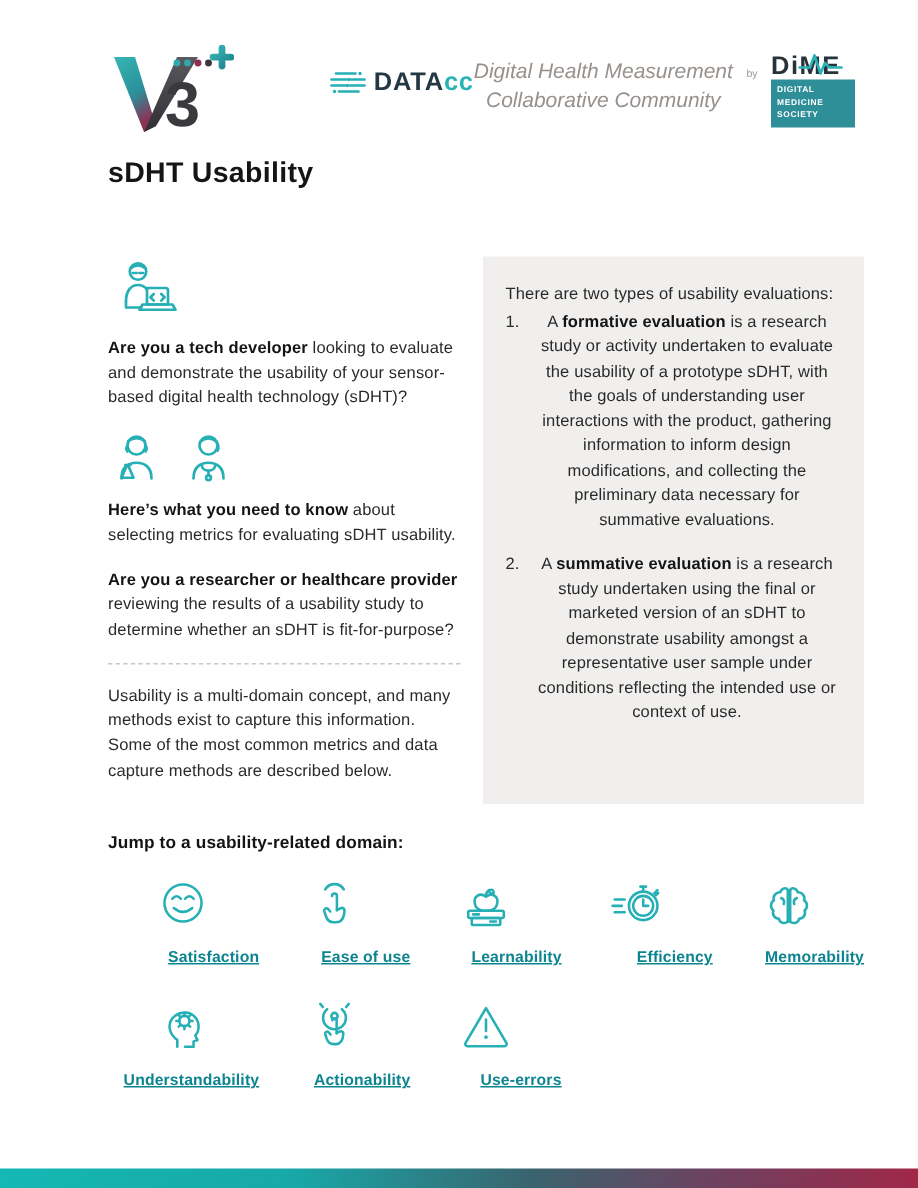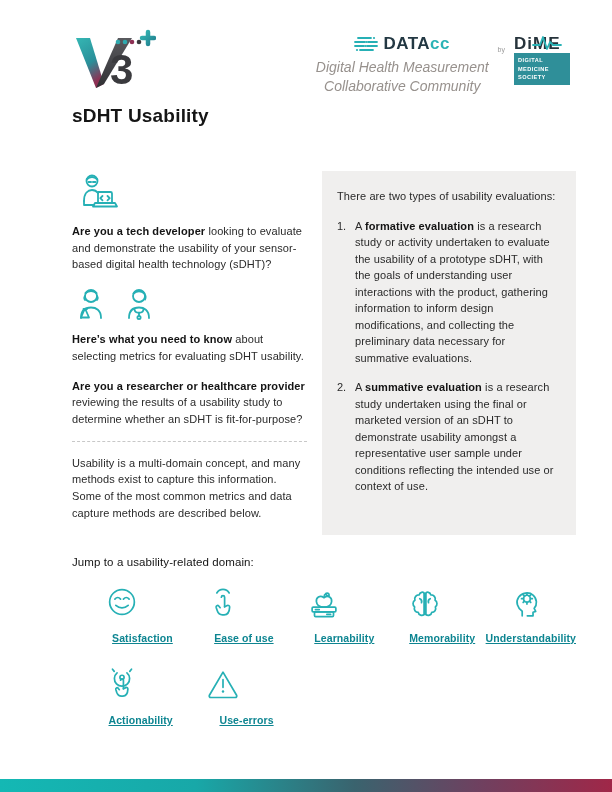--- a/index.html
+++ b/index.html
@@ -9,21 +9,21 @@
     position:relative; width:612px; height:792px; background:#ffffff;
     margin:0 auto; overflow:hidden; color:#222;
   }
 
   
   .header { position:absolute; top:26px; left:72px; width:504px;
     display:flex; justify-content:space-between; align-items:flex-start; }
   .v3-logo { width:84px; height:70px; position:relative; }
   .v3-logo svg { display:block; }
   .logo-cluster { display:flex; align-items:flex-start; gap:9px; margin-top:8px; }
-  .datacc { display:flex; flex-direction:column; align-items:center; }
+  .datacc { display:flex; align-items:center; }
   .datacc-row { display:flex; align-items:center; gap:5px; }
   .datacc-word { font-size:17px; font-weight:800; letter-spacing:.5px; color:#233843; }
   .datacc-word .teal { color:#2ab3b6; font-weight:800; }
   .datacc-tagline { margin-top:4px; font-family:Liberation Sans, sans-serif; font-style:italic;
     font-size:14px; line-height:1.35; color:#97918d; text-align:center; }
   .by-label { font-size:7px; color:#9a9a9a; margin-top:12px; }
   .dime { display:flex; flex-direction:column; width:62px; }
   .dime-wordmark { position:relative; height:19px; }
   .dime-word { font-size:17px; font-weight:800; letter-spacing:1px; color:#26333b; }
   .dime-spike { position:absolute; left:18px; top:0; }
@@ -37,29 +37,29 @@
   
   .columns { position:absolute; top:171px; left:72px; width:504px; display:flex; gap:15px; }
   .left-col { width:235px; }
   .left-col p { font-size:11px; line-height:1.52; color:#2a2a2a; margin-bottom:13px; letter-spacing:.1px; }
   .left-col b { color:#141414; }
   .persona-icon { margin-bottom:6px; }
   .persona-row { display:flex; gap:10px; margin:3px 0 7px; }
   .dashed-divider { border:none; border-top:1.5px dashed #c8c8c8; margin:3px 0 13px; }
 
   .info-box { width:254px; background:#f0efee; padding:17px 15px 14px; min-height:362px; }
-  .info-box p { font-size:11px; line-height:1.5; color:#2a2a2a; margin-bottom:13px; letter-spacing:.1px; }
+  .info-box p { font-size:11px; line-height:1.5; color:#2a2a2a; margin-bottom:2px; letter-spacing:.1px; }
   .info-item { display:flex; gap:7px; margin-bottom:13px; }
   .info-num { font-size:11px; line-height:1.5; color:#2a2a2a; min-width:11px; }
-  .info-text { font-size:11px; line-height:1.5; color:#2a2a2a; letter-spacing:.1px; }
+  .info-text { font-size:11px; line-height:1.5; color:#2a2a2a; letter-spacing:.1px;text-align:center; }
   .info-text b { color:#141414; }
 
   
   .jump { position:absolute; top:556px; left:72px; width:504px; }
-  .jump-heading { font-size:11.5px; font-weight:400; color:#141414; margin-bottom:13px; letter-spacing:.1px; }
+  .jump-heading { font-size:11.5px; font-weight:700; color:#141414; margin-bottom:13px; letter-spacing:.1px; }
   .domain-grid { display:grid; grid-template-columns:repeat(5,1fr); row-gap:17px; }
   .domain-cell { text-align:right; }
   .domain-icon { height:40px; display:flex; align-items:flex-end; justify-content:center; margin-bottom:7px; }
   .domain-link { display:inline-block; color:#0d8591; font-weight:800; font-size:10.5px;
     text-decoration:underline; letter-spacing:.1px; cursor:pointer; }
 
   
   .footer-bar { position:absolute; left:0; right:0; bottom:0; height:13px;
     background:linear-gradient(90deg,#14b8b4 0%,#18a8a8 32%,#3a636e 58%,#6e4160 78%,#a02748 100%); }
 
@@ -228,20 +228,33 @@
             <path d="M20 15 q0 -2.8 2.2 -4"></path>
             <path d="M22.2 11 q3.2 -1.2 3.2 2 q-3.2 1.2 -3.2 -2 z"></path>
             <rect x="7.5" y="25.5" width="25" height="5" rx="1.2"></rect>
             <rect x="10" y="30.5" width="20" height="5" rx="1.2"></rect>
             <path d="M11 28 h4 M27 33 h-4"></path>
           </svg>
         </div>
         <a class="domain-link">Learnability</a>
       </div>
 
+      <div class="domain-cell">
+        <div class="domain-icon">
+          <svg width="38" height="38" viewBox="0 0 40 40" class="ticon">
+            <circle cx="24" cy="22" r="10"></circle>
+            <circle cx="24" cy="22" r="7"></circle>
+            <path d="M22 8.5 h4 M24 8.5 v3.5"></path>
+            <path d="M31.8 13.2 l2.2 -2.2 M33 14.5 l1.5 -1.5"></path>
+            <path d="M24 22 v-4.5 M24 22 h3.5"></path>
+            <path d="M4 17.5 h7 M2.5 22 h6.5 M4 26.5 h7"></path>
+          </svg>
+        </div>
+        <a class="domain-link">Efficiency</a>
+      </div>
 
       <div class="domain-cell">
         <div class="domain-icon">
           <svg width="38" height="38" viewBox="0 0 40 40" class="ticon">
             <path d="M19.3 33 c-2.4 2 -6 1 -6.4 -2 c-3 0 -5 -3 -3.8 -5.8 c-2.4 -1.8 -2.2 -5.6 0.3 -7 c-1 -3 1.5 -6 4.5 -5.7 c0.6 -3 4.4 -3.8 5.4 -1.3 z"></path>
             <path d="M20.7 33 c2.4 2 6 1 6.4 -2 c3 0 5 -3 3.8 -5.8 c2.4 -1.8 2.2 -5.6 -0.3 -7 c1 -3 -1.5 -6 -4.5 -5.7 c-0.6 -3 -4.4 -3.8 -5.4 -1.3 z"></path>
             <path d="M19.3 11 V33 M20.7 11 V33"></path>
             <path d="M14.5 16.5 q2.8 1.2 1.8 4.2 M25.5 16.5 q-2.8 1.2 -1.8 4.2"></path>
           </svg>
         </div>

